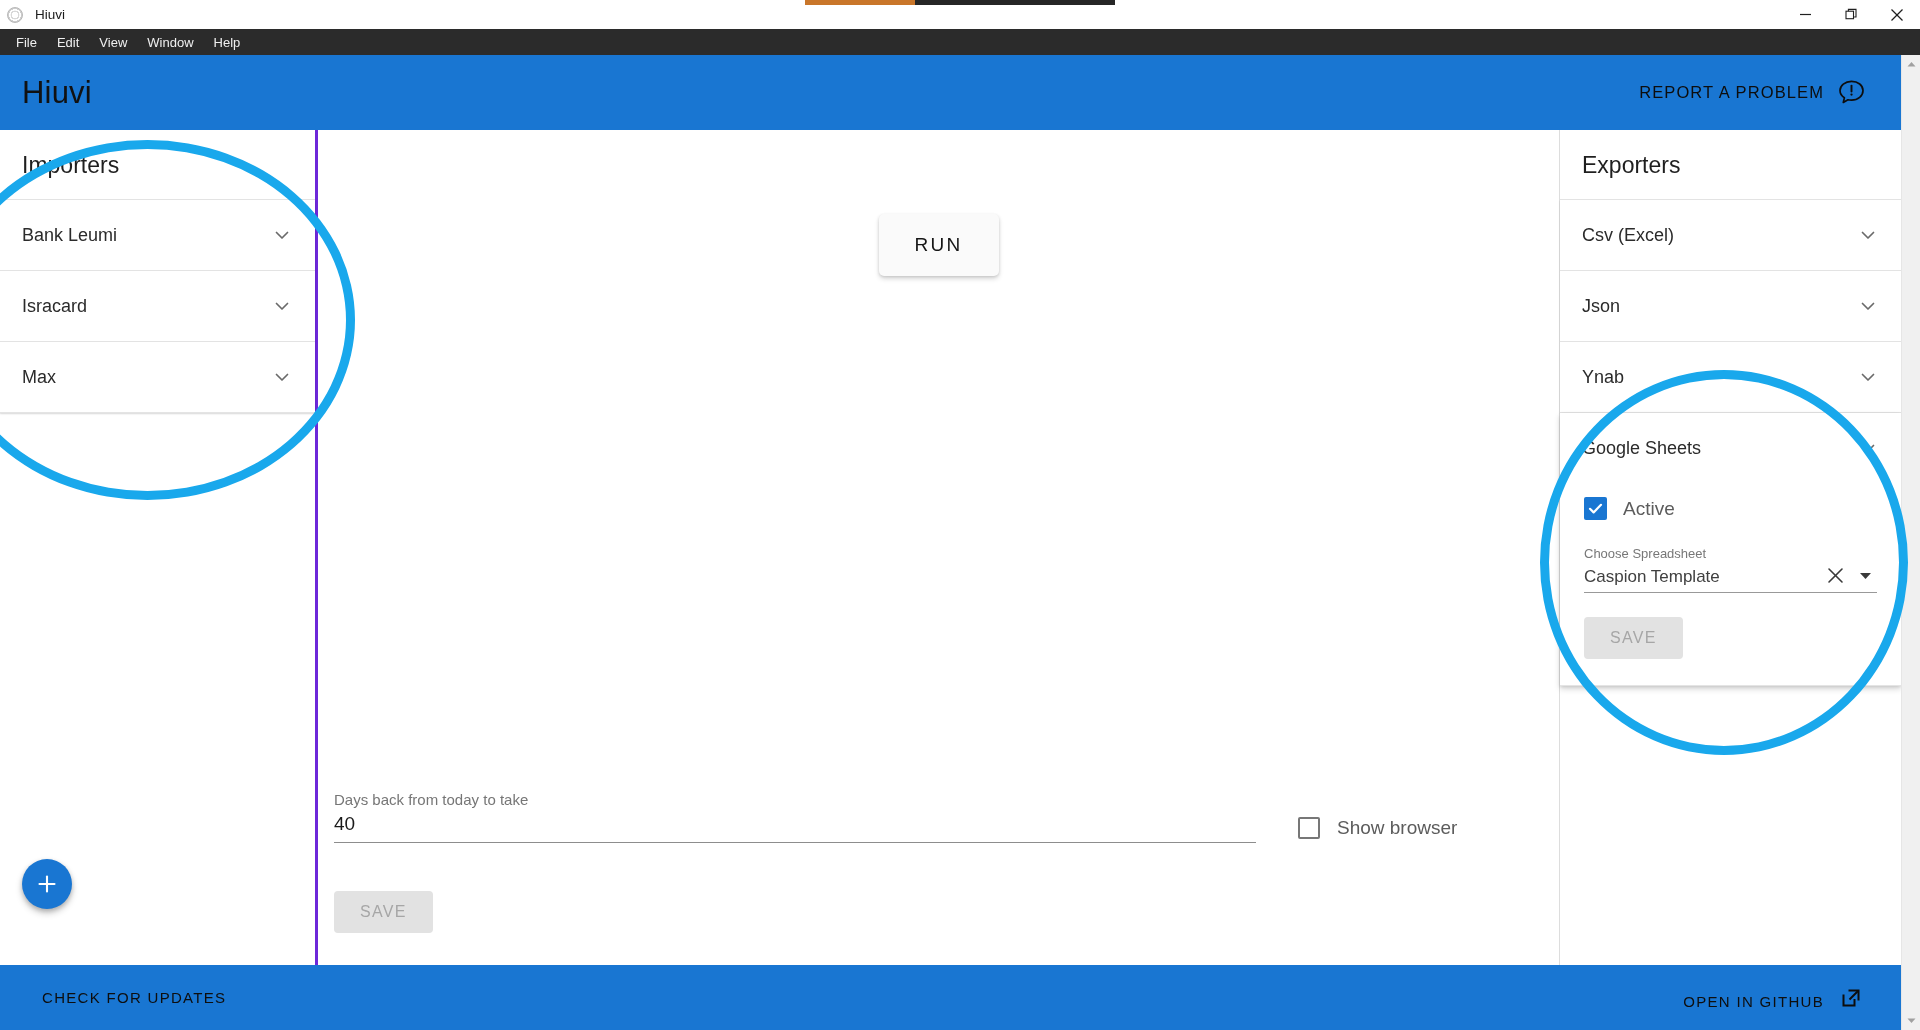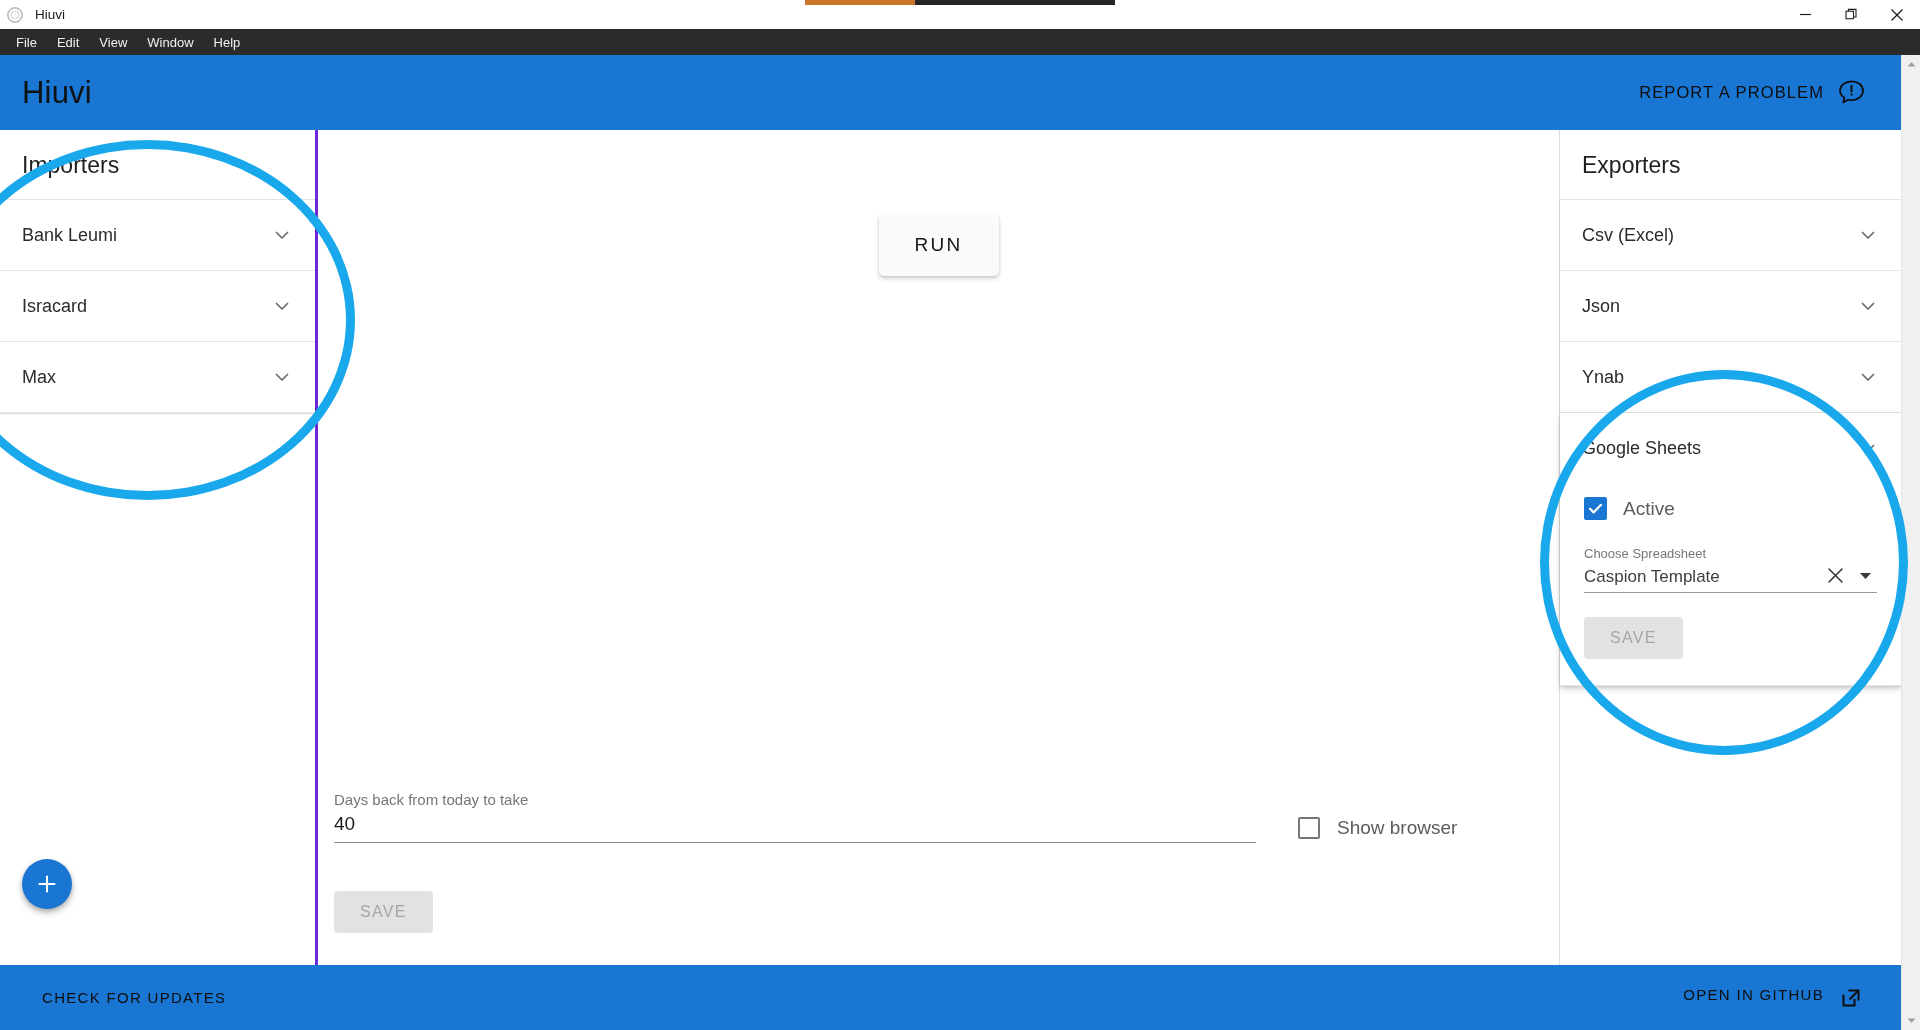--- a/index.html
+++ b/index.html
@@ -324,21 +324,21 @@
     letter-spacing: 1.3px;
     font-weight: 500;
     color: #0e0e0e;
     cursor: pointer;
     padding: 8px 4px;
   }
   .bb-spacer { flex: 1; }
   .bb-right {
     margin-right: 34px;
     display: flex;
-    align-items: flex-start;
+    align-items: flex-end;
     gap: 15px;
     font-size: 15px;
     letter-spacing: 1.3px;
     font-weight: 500;
     color: #0e0e0e;
     cursor: pointer;
     padding: 8px 4px;
   }
   .bb-right svg { display: block; }
 

